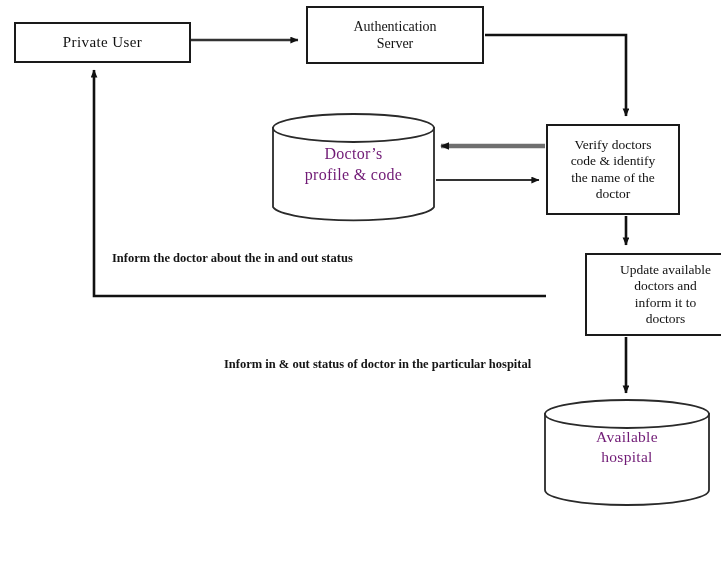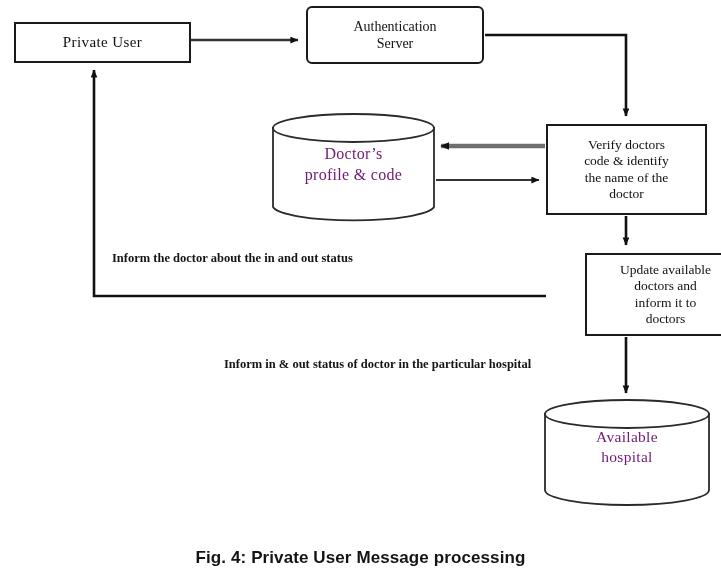--- a/index.html
+++ b/index.html
@@ -34,24 +34,23 @@
 
   #box-private-user {
     left: 6px;  top: 22px;  width: 177px; height: 41px;
     font-size: 15px;
     letter-spacing: 0.4px;
     margin-left: 8px;
   }
   #box-auth-server {
     left: 306px; top: 6px; width: 178px; height: 58px;
     font-size: 14px;
-    border-radius: 6px;
   }
   #box-verify {
-    left: 546px; top: 124px; width: 161px; height: 91px;
+    left: 546px; top: 124px; width: 134px; height: 91px;
     font-size: 13.5px;
   }
   #box-update {
     left: 546px; top: 253px; width: 161px; height: 83px;
     font-size: 13.5px;
     margin-left: 39px;
   }
 
   
   .cylinder {
@@ -198,15 +197,14 @@
     </svg>
     <div class="cyl-label">Available
 hospital</div>
   </div>
 
 
   <div class="edge-label" id="label-inform-doctor">Inform the doctor about the in and out status</div>
 
   <div class="edge-label" id="label-inform-inout">Inform in &amp; out status of doctor in the particular hospital</div>
 
-  <div id="figure-caption">Fig. 4: Private User Message processing</div>
 
 </div>
 
 </body></html>

